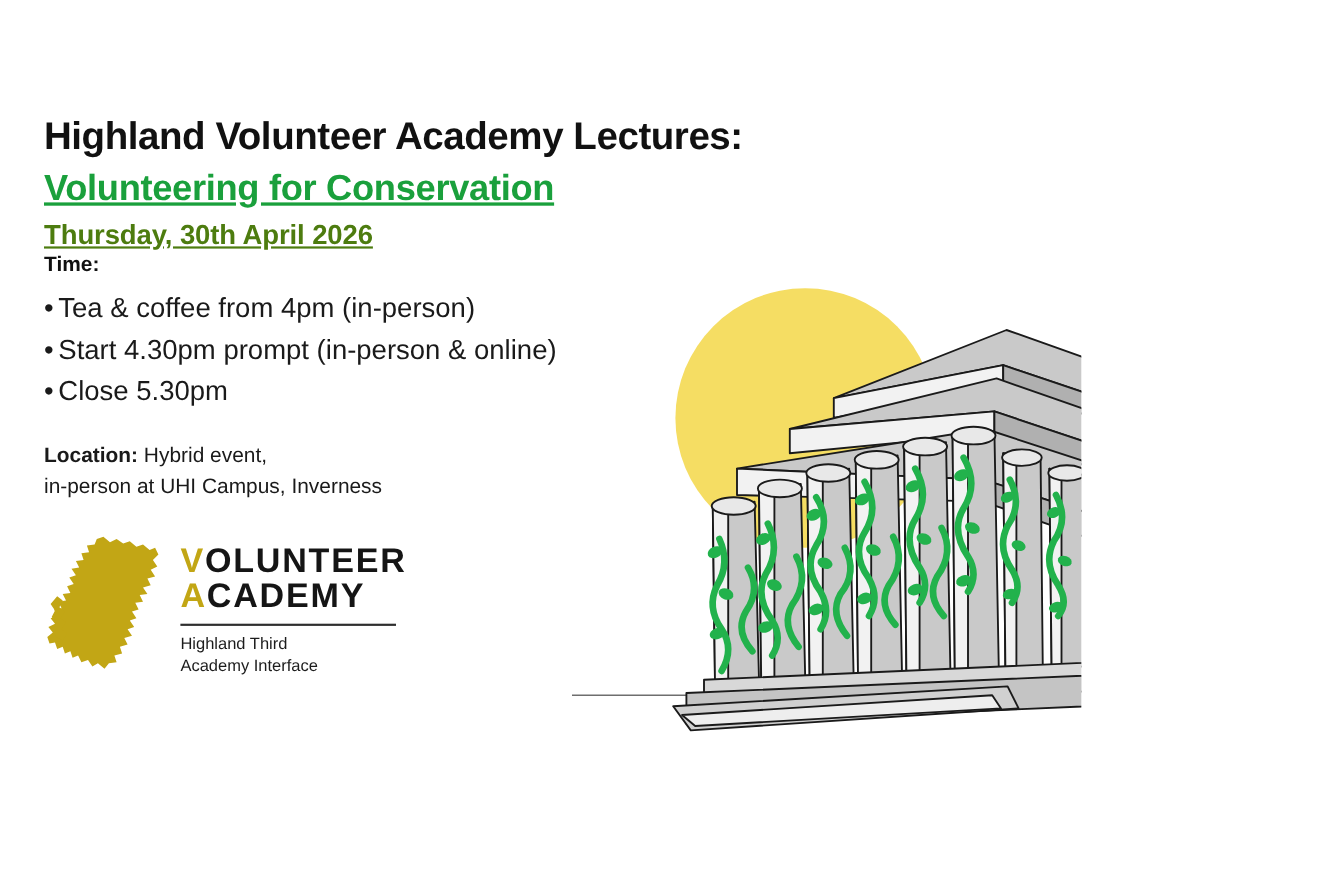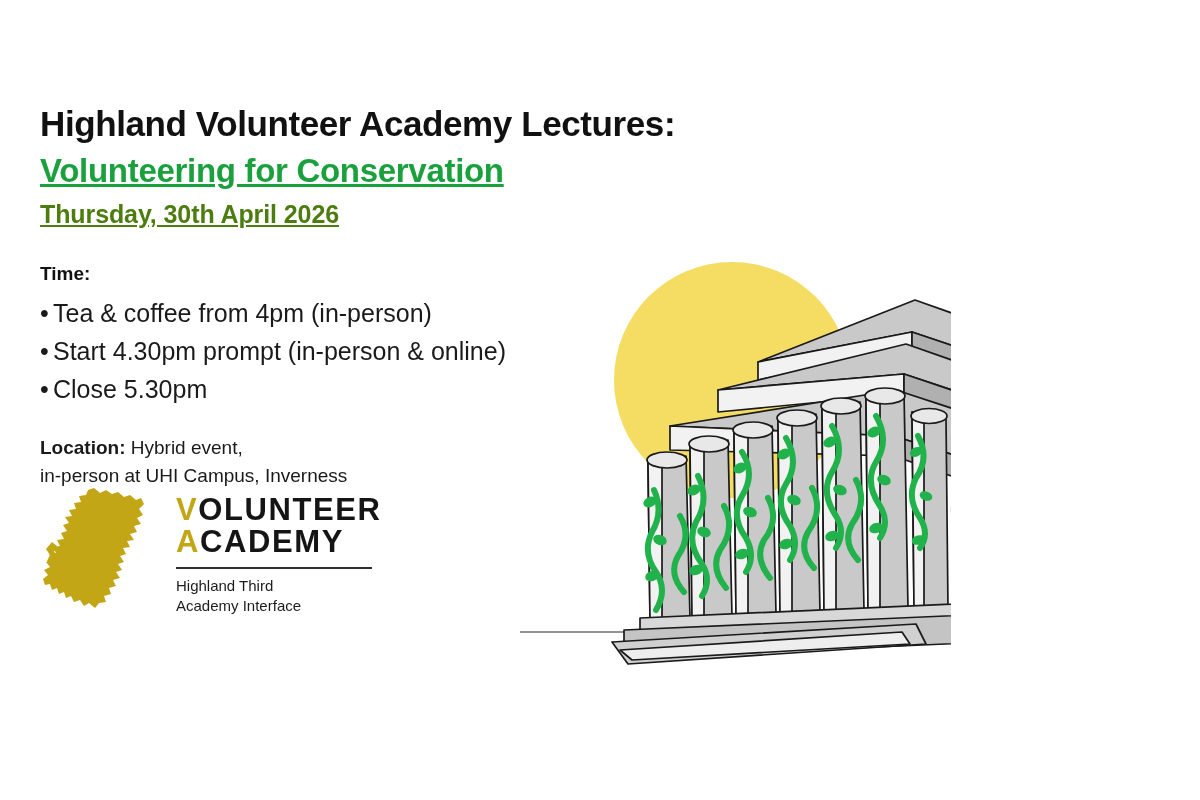--- a/index.html
+++ b/index.html
@@ -8,20 +8,21 @@
     background: #ffffff;
   }
   #poster {
     position: relative;
     width: 951px;
     height: 800px;
     background: #ffffff;
     overflow: hidden;
     font-family: "Liberation Sans", sans-serif;
     color: #141414;
+    padding-left: 32px;
   }
 
   
   .text-col {
     position: absolute;
     left: 40px;
     top: 104px;
     width: 520px;
   }
 
@@ -55,21 +56,21 @@
     text-decoration: underline;
   }
 
   .section-label {
     font-size: 19px;
     font-weight: bold;
     color: #111111;
     margin: 0;
     line-height: 1.3;
   }
-  .time-block { margin-top: 33px; }
+  .time-block { }
   .bullets {
     list-style: none;
     margin: 7px 0 0 0;
     padding: 0;
   }
   .bullets li {
     font-size: 25px;
     line-height: 1.52;
     color: #1a1a1a;
     white-space: nowrap;
@@ -90,21 +91,21 @@
 
   
   .logo-lockup {
     position: absolute;
     left: 40px;
     top: 484px;
     display: flex;
     align-items: flex-start;
   }
   .logo-map { width: 108px; height: 128px; display: block; }
-  .logo-words { margin-left: 28px; padding-top: 10px; }
+  .logo-words { margin-left: 16px; padding-top: 10px; }
   .logo-wordmark {
     font-size: 31px;
     font-weight: bold;
     letter-spacing: 1.6px;
     line-height: 1.02;
     color: #151515;
     white-space: nowrap;
   }
   .logo-wordmark .cap { color: #c2a615; }
   .logo-rule {

